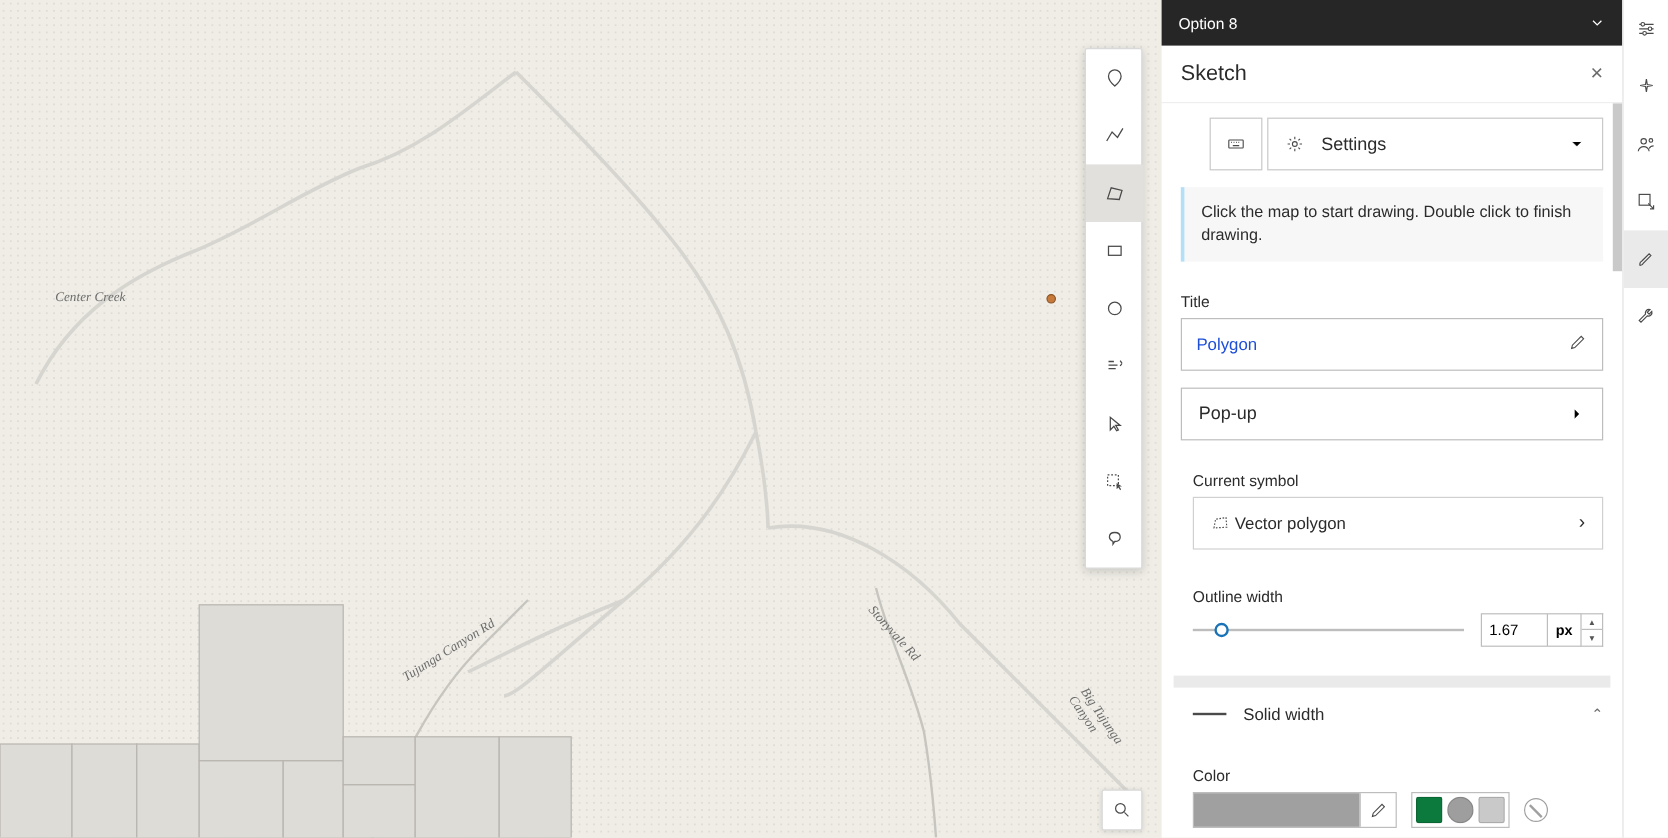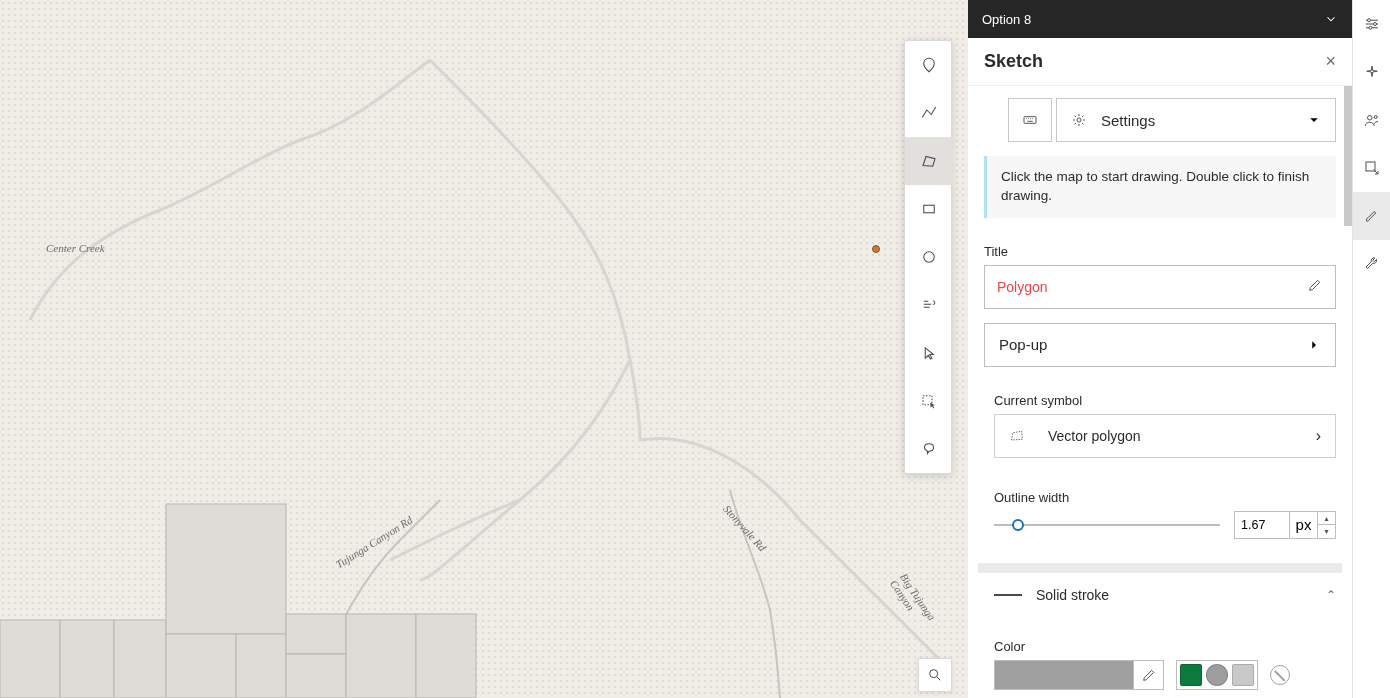--- a/index.html
+++ b/index.html
@@ -64,21 +64,21 @@
     background: #fff; display: flex; flex-direction: column;
   }
   .option-bar {
     height: 38px; background: #262626; color: #fff; display: flex; align-items: center;
     padding: 0 14px; justify-content: space-between; font-size: 13px;
   }
   .panel-title-row {
     height: 48px; display: flex; align-items: center; justify-content: space-between;
     padding: 0 16px; border-bottom: 1px solid #eee;
   }
-  .panel-title-row h2 { font-size: 18px; font-weight: 700; color: #2b2b2b; }
+  .panel-title-row h2 { font-size: 18px; font-weight: 400; color: #2b2b2b; }
   .close-x { font-size: 18px; color: #6b6b6b; cursor: pointer; }
 
   .panel-body {
     position: relative; flex: 1; overflow: hidden; padding: 12px 16px 0 16px;
   }
   .panel-scroll {
     position: absolute; right: 0; top: 0; width: 8px; height: 140px; background: #c9c9c9;
   }
 
   .row-settings {
@@ -101,55 +101,55 @@
     margin-bottom: 18px;
   }
 
   .sec-label { font-size: 13px; color: #2b2b2b; margin-bottom: 6px; margin-top: 26px; }
 
   .input-box {
     height: 44px; border: 1px solid #bdbdbd; display: flex; align-items: center;
     padding: 0 12px; font-size: 14px; color: #2b2b2b; margin-bottom: 14px;
   }
   .input-box input {
-    flex: 1; border: none; outline: none; font-size: 14px; color: #ef4444; background: transparent;
+    flex: 1; border: none; outline: none; font-size: 14px; color: #1d4ed8; background: transparent;
   }
   .input-box .ricon { color: #4a4a4a; }
 
   .nav-row {
     height: 44px; border: 1px solid #bdbdbd; display: flex; align-items: center;
     padding: 0 14px; font-size: 15px; color: #2b2b2b; cursor: pointer; margin-bottom: 18px;
   }
   .nav-row .chev { margin-left: auto; }
 
   .indent { padding-left: 10px; }
 
   .symbol-row {
     height: 44px; border: 1px solid #d0d0d0; display: flex; align-items: center;
-    padding: 0 14px; gap: 23px; font-size: 14px; color: #2b2b2b; cursor: pointer;
+    padding: 0 14px; gap: 4px; font-size: 14px; color: #2b2b2b; cursor: pointer;
     margin-bottom: 32px;
   }
   .symbol-row .chev { margin-left: auto; font-size: 16px; }
 
   .slider-row { display: flex; align-items: center; gap: 14px; margin-bottom: 24px; }
   .slider-track {
     position: relative; flex: 1; height: 2px; background: #bdbdbd;
   }
   .slider-thumb {
     position: absolute; top: -5px; width: 12px; height: 12px; border-radius: 50%;
     background: #fff; border: 2px solid #1a73b7;
   }
   .num-group { display: flex; height: 28px; }
   .num-group input {
     width: 56px; border: 1px solid #bdbdbd; padding: 0 6px; font-size: 12.5px;
     outline: none;
   }
   .num-group .unit {
     width: 28px; border: 1px solid #bdbdbd; border-left: none;
-    display: flex; align-items: center; justify-content: center; font-size: 15px;
+    display: flex; align-items: center; justify-content: center; font-size: 12px; font-weight: bold;
   }
   .num-group .steppers {
     width: 18px; display: flex; flex-direction: column;
     border: 1px solid #bdbdbd; border-left: none;
   }
   .num-group .steppers div {
     flex: 1; display: flex; align-items: center; justify-content: center;
     font-size: 8px; color: #555; cursor: pointer;
   }
   .num-group .steppers div:first-child { border-bottom: 1px solid #bdbdbd; }
@@ -364,21 +364,21 @@
             <div>▴</div>
             <div>▾</div>
           </div>
         </div>
       </div>
 
       <div class="thin-bar"></div>
 
       <div class="stroke-row">
         <div class="line"></div>
-        <span>Solid stroke</span>
+        <span>Solid width</span>
         <span class="chev">⌃</span>
       </div>
 
       <div class="sec-label">Color</div>
       <div class="color-row">
         <div class="color-input">
           <div class="sw"></div>
           <div class="ed">
             <svg class="icon" viewBox="0 0 24 24">
                 <path d="M4 20 L8 19 L19 8 L16 5 L5 16 Z"></path>

